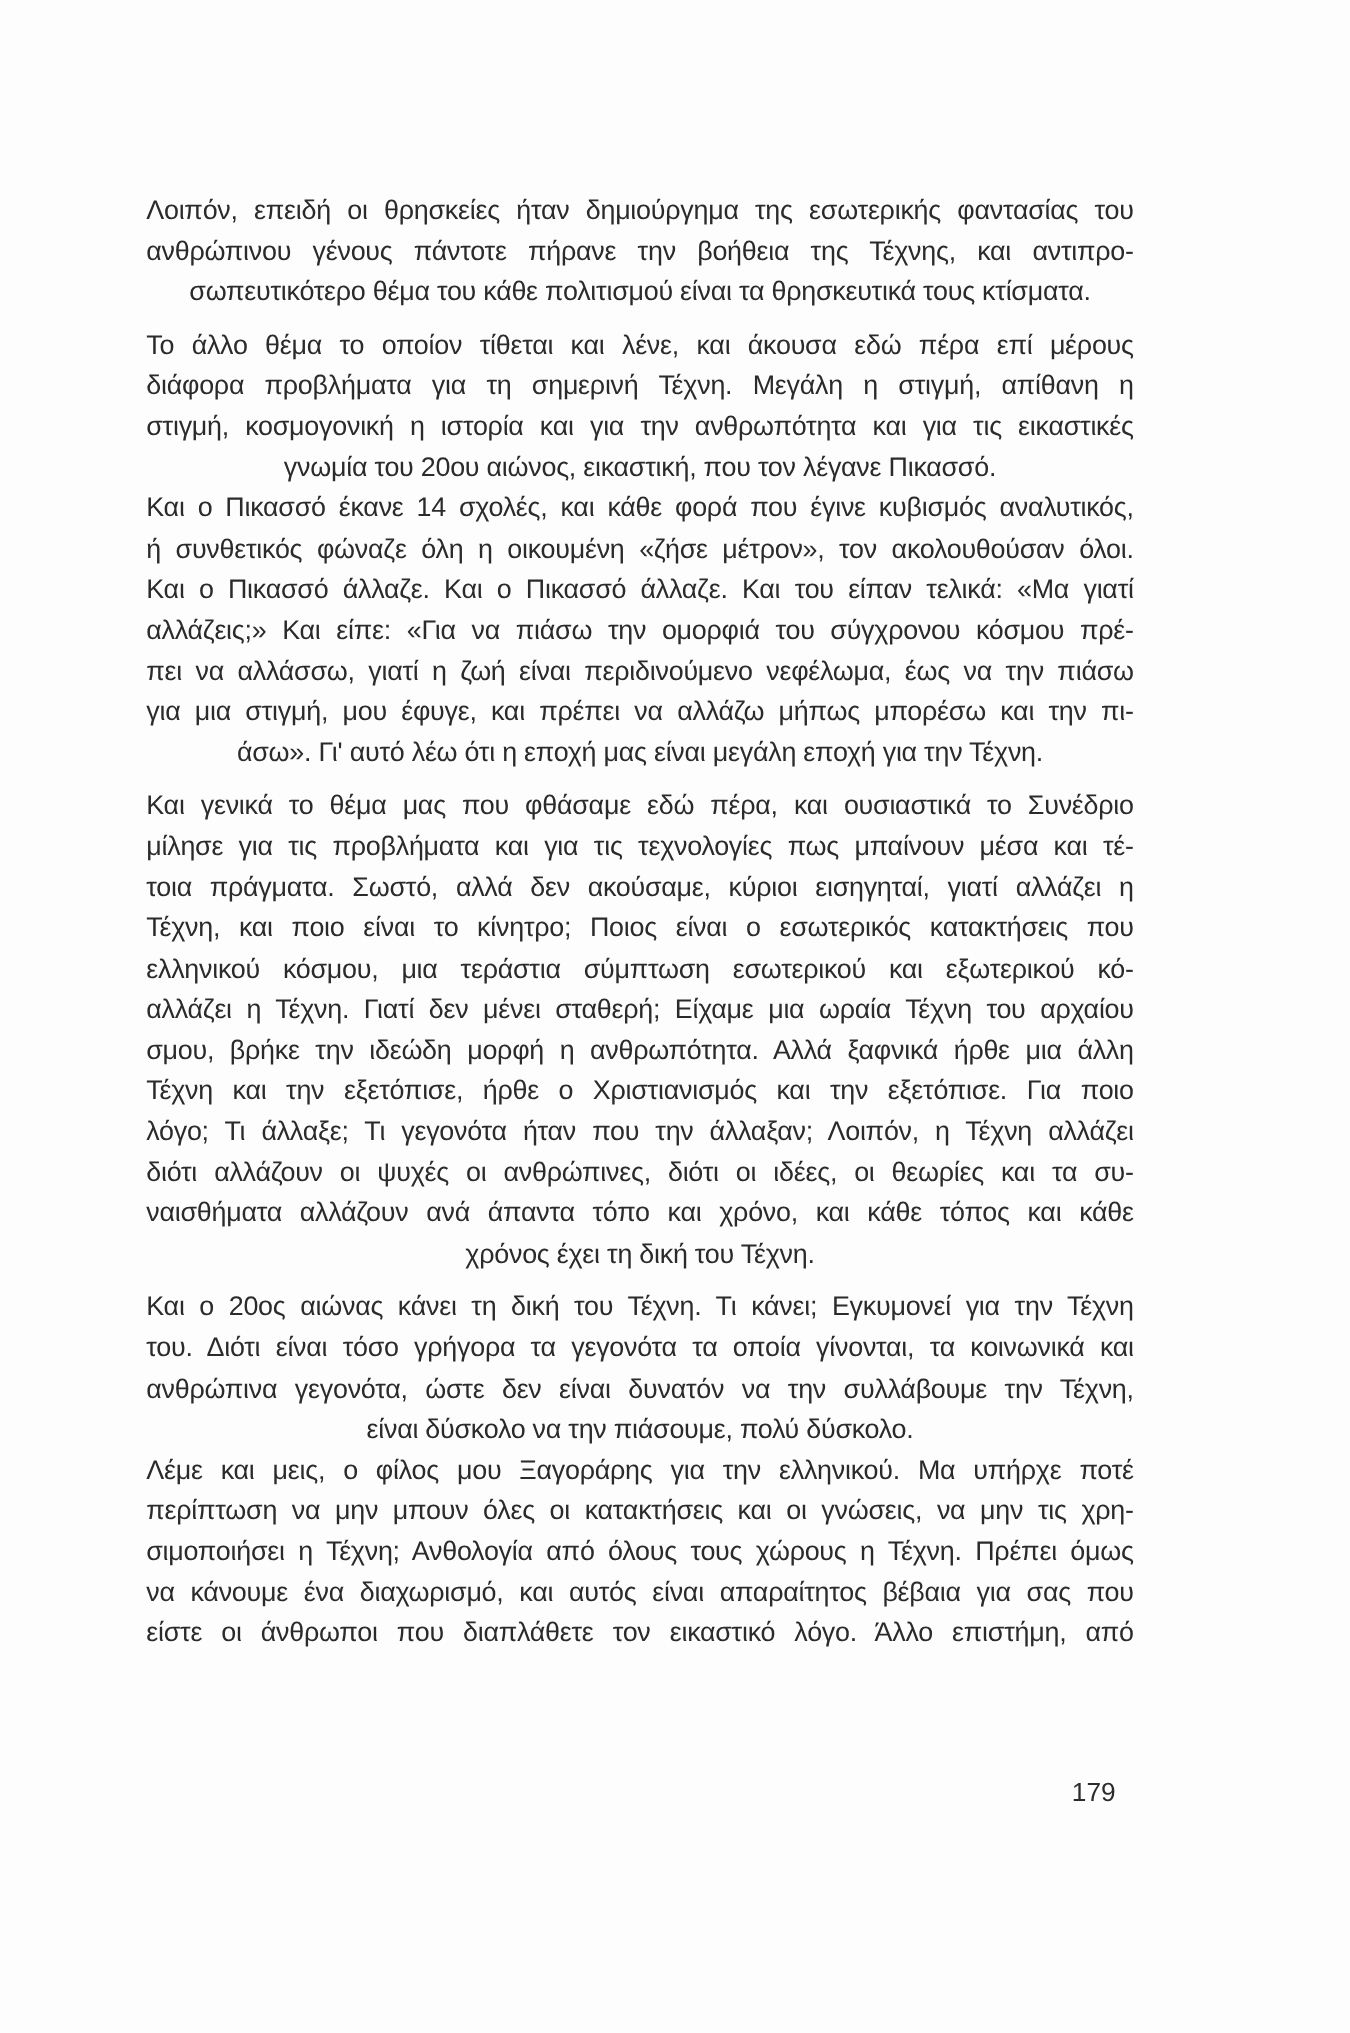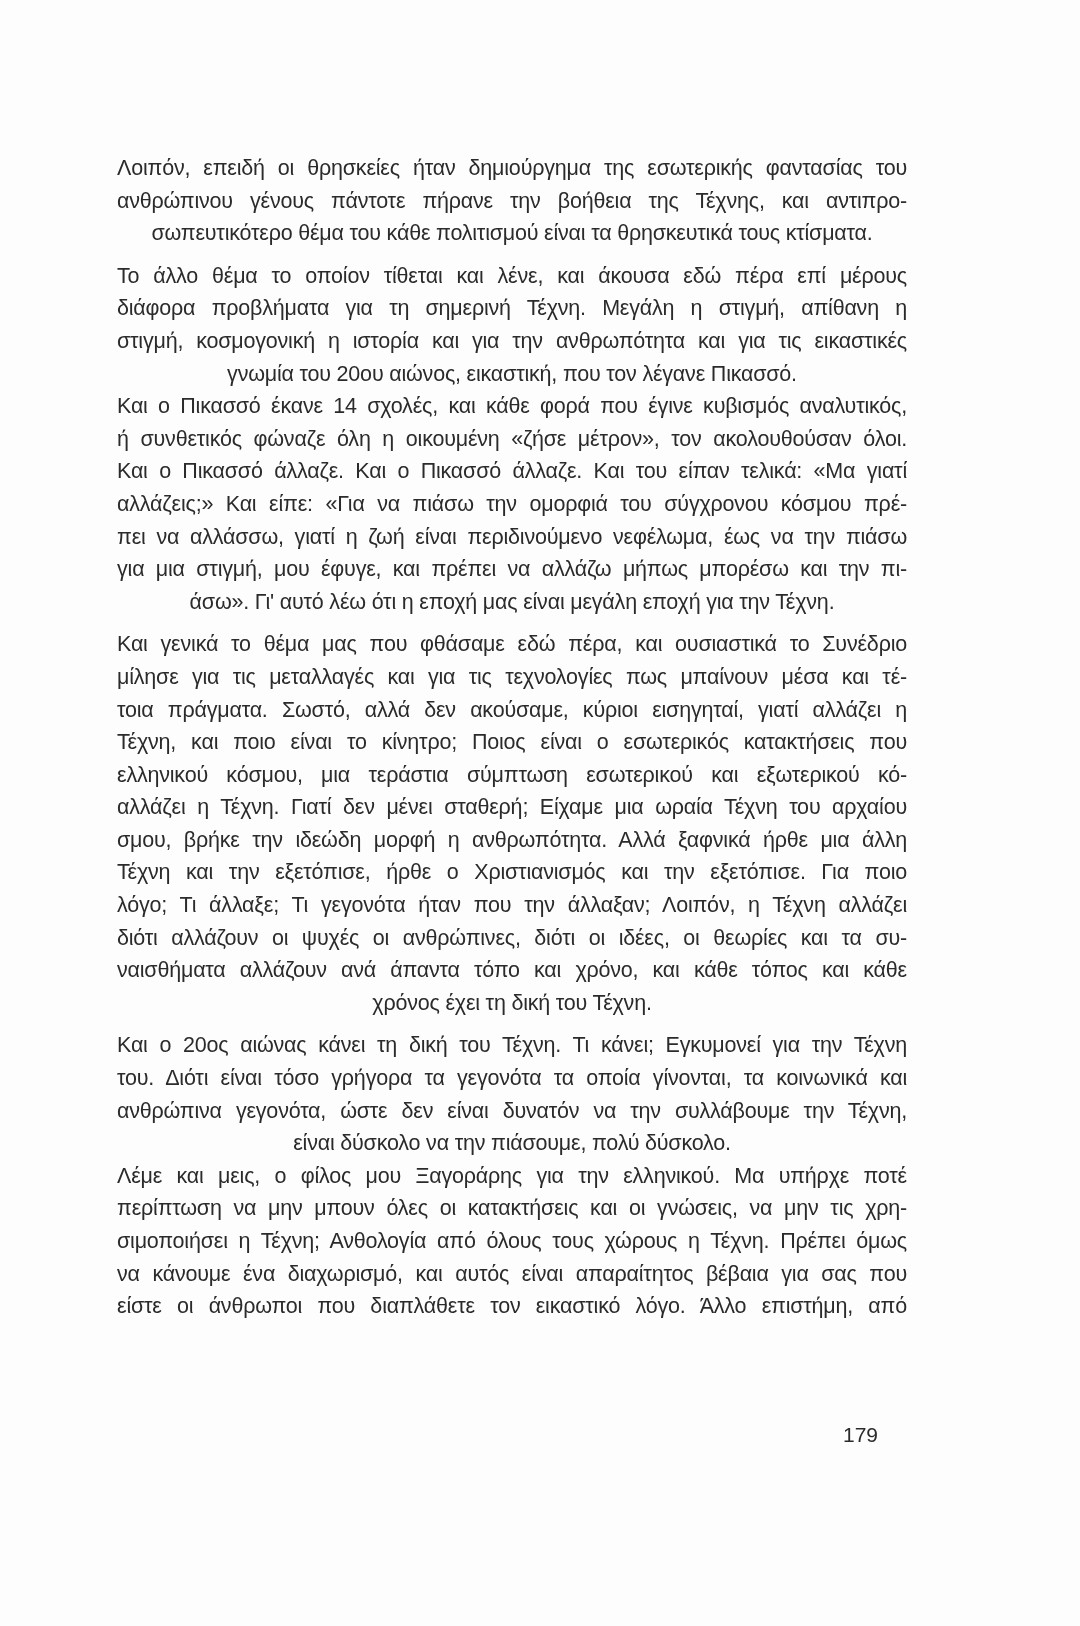--- a/index.html
+++ b/index.html
@@ -35,21 +35,21 @@
       text-align-last: justify;
     }
     .para-gap {
       height: 10px;
     }
     .page-number {
       position: absolute;
       left: 843px;
       top: 1423px;
       width: 64px;
-      text-align: left;
+      text-align: center;
       font-size: 21px;
       color: #2b2b2b;
     }
   </style>
 </head>
 <body>
 
 <div class="page">
 
   <div>
@@ -69,21 +69,21 @@
     <span class="line justify">Και ο Πικασσό άλλαζε. Και ο Πικασσό άλλαζε. Και του είπαν τελικά: «Μα γιατί</span>
     <span class="line justify">αλλάζεις;»  Και είπε: «Για να πιάσω την ομορφιά του σύγχρονου κόσμου  πρέ-</span>
     <span class="line justify">πει να αλλάσσω, γιατί η ζωή είναι περιδινούμενο νεφέλωμα, έως να την πιάσω</span>
     <span class="line justify">για μια στιγμή, μου έφυγε, και πρέπει να αλλάζω μήπως μπορέσω και την πι-</span>
     <span class="line">άσω». Γι' αυτό λέω ότι η εποχή μας  είναι μεγάλη εποχή για την Τέχνη.</span>
   </div>
   <div class="para-gap"></div>
 
   <div>
     <span class="line justify">Και γενικά το θέμα μας που φθάσαμε εδώ πέρα, και ουσιαστικά το Συνέδριο</span>
-    <span class="line justify">μίλησε για τις μεταλλαγές και για τις τεχνολογίες πως μπαίνουν μέσα και τέ-</span>
+    <span class="line justify">μίλησε για τις προβλήματα και για τις τεχνολογίες πως μπαίνουν μέσα και τέ-</span>
     <span class="line justify">τοια πράγματα. Σωστό, αλλά δεν ακούσαμε, κύριοι εισηγηταί, γιατί αλλάζει η</span>
     <span class="line justify">Τέχνη, και ποιο είναι το κίνητρο; Ποιος είναι ο εσωτερικός κατακτήσεις που</span>
     <span class="line justify">ελληνικού κόσμου, μια τεράστια σύμπτωση εσωτερικού και εξωτερικού κό-</span>
     <span class="line justify">αλλάζει η Τέχνη. Γιατί δεν μένει σταθερή; Είχαμε μια ωραία Τέχνη του αρχαίου</span>
     <span class="line justify">σμου, βρήκε την ιδεώδη μορφή η ανθρωπότητα. Αλλά ξαφνικά ήρθε μια άλλη</span>
     <span class="line justify">Τέχνη και την εξετόπισε, ήρθε ο Χριστιανισμός και την εξετόπισε. Για ποιο</span>
     <span class="line justify">λόγο; Τι άλλαξε; Τι γεγονότα ήταν που την άλλαξαν; Λοιπόν, η Τέχνη αλλάζει</span>
     <span class="line justify">διότι αλλάζουν οι ψυχές οι ανθρώπινες, διότι οι ιδέες, οι θεωρίες και τα συ-</span>
     <span class="line justify">ναισθήματα αλλάζουν ανά άπαντα τόπο και χρόνο, και κάθε τόπος και κάθε</span>
     <span class="line">χρόνος έχει τη δική του Τέχνη.</span>

